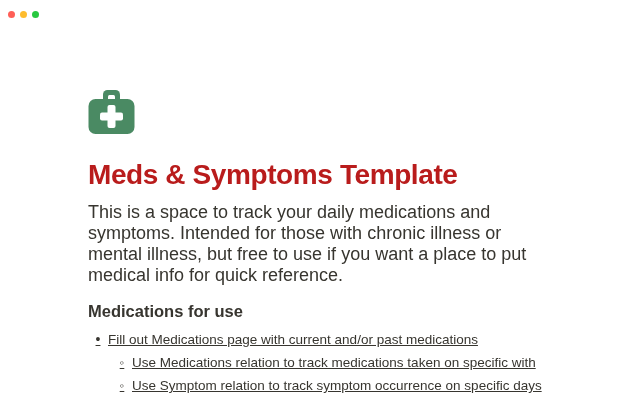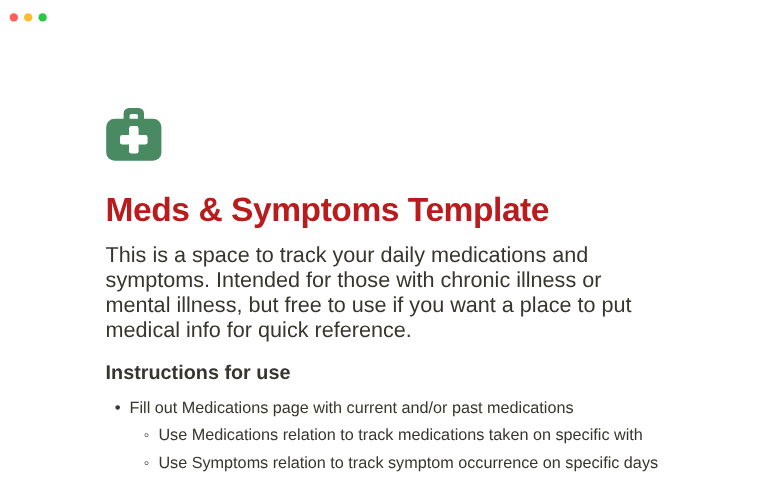--- a/index.html
+++ b/index.html
@@ -70,20 +70,21 @@
     margin-top: 6px;
     font-size: 13.5px;
     color: #37352f;
   }
   .li {
     display: flex;
     align-items: flex-start;
     padding: 2px 0;
     line-height: 19px;
     cursor: text;
+    text-decoration: underline;
   }
   .li .marker {
     flex: 0 0 auto;
     width: 20px;
     text-align: center;
     color: #37352f;
   }
   .li.l1 { padding-left: 0; }
   .li.l2 { padding-left: 24px; }
   .li.l1 .marker::before { content: "\2022"; font-size: 14px; }
@@ -109,34 +110,34 @@
       <rect x="0.5" y="11" width="46" height="35" rx="7" fill="#4A8A63"></rect>
       <rect x="19.5" y="17" width="8" height="23" rx="2" fill="#ffffff"></rect>
       <rect x="12" y="24.5" width="23" height="8" rx="2" fill="#ffffff"></rect>
     </svg>
   </div>
 
   <h1 class="page-title">Meds &amp; Symptoms Template</h1>
 
   <p class="page-description">This is a space to track your daily medications and symptoms. Intended for those with chronic illness or mental illness, but free to use if you want a place to put medical info for quick reference.</p>
 
-  <h3 class="section-heading">Instructions for use</h3>
+  <h3 class="section-heading">Medications for use</h3>
 
   <div class="bullet-list">
     <div class="li l1">
       <span class="marker"></span>
       <span>Fill out Medications page with current and/or past medications</span>
     </div>
     <div class="li l2">
       <span class="marker"></span>
       <span>Use Medications relation to track medications taken on specific with</span>
     </div>
     <div class="li l2">
       <span class="marker"></span>
-      <span>Use Symptoms relation to track symptom occurrence on specific days</span>
+      <span>Use Symptom relation to track symptom occurrence on specific days</span>
     </div>
     <div class="li l2">
       
       
     </div>
 
   </div>
 
 </div>
 

